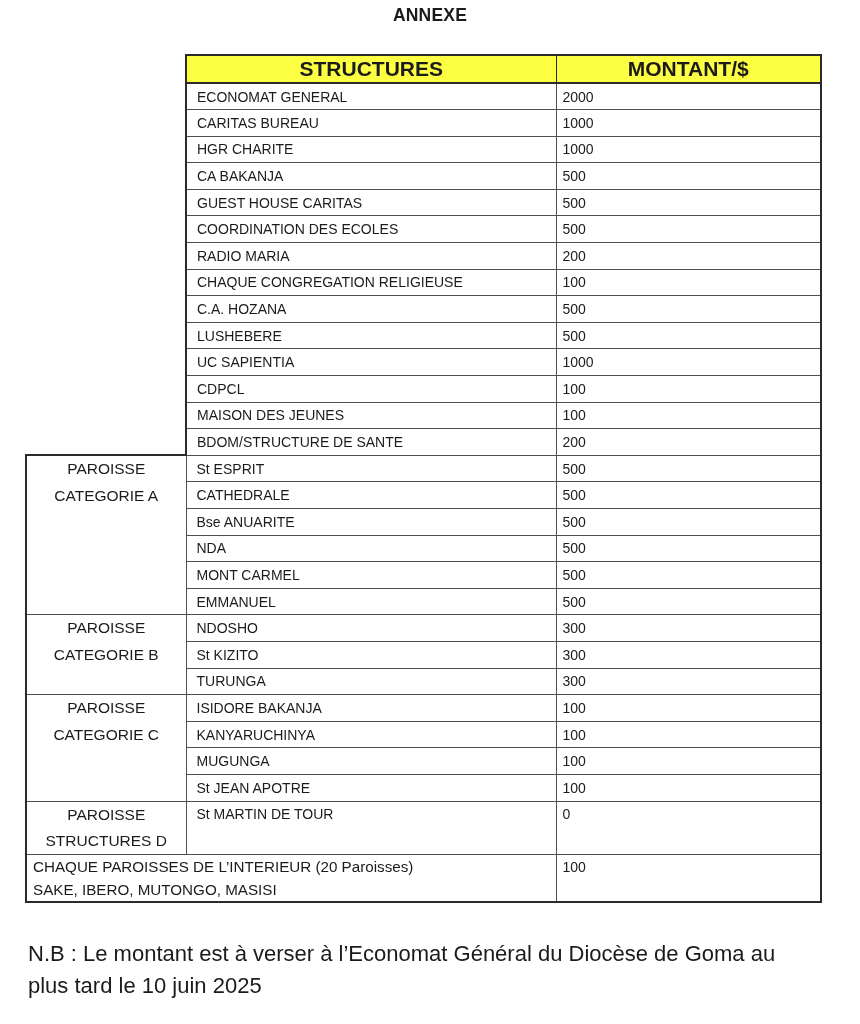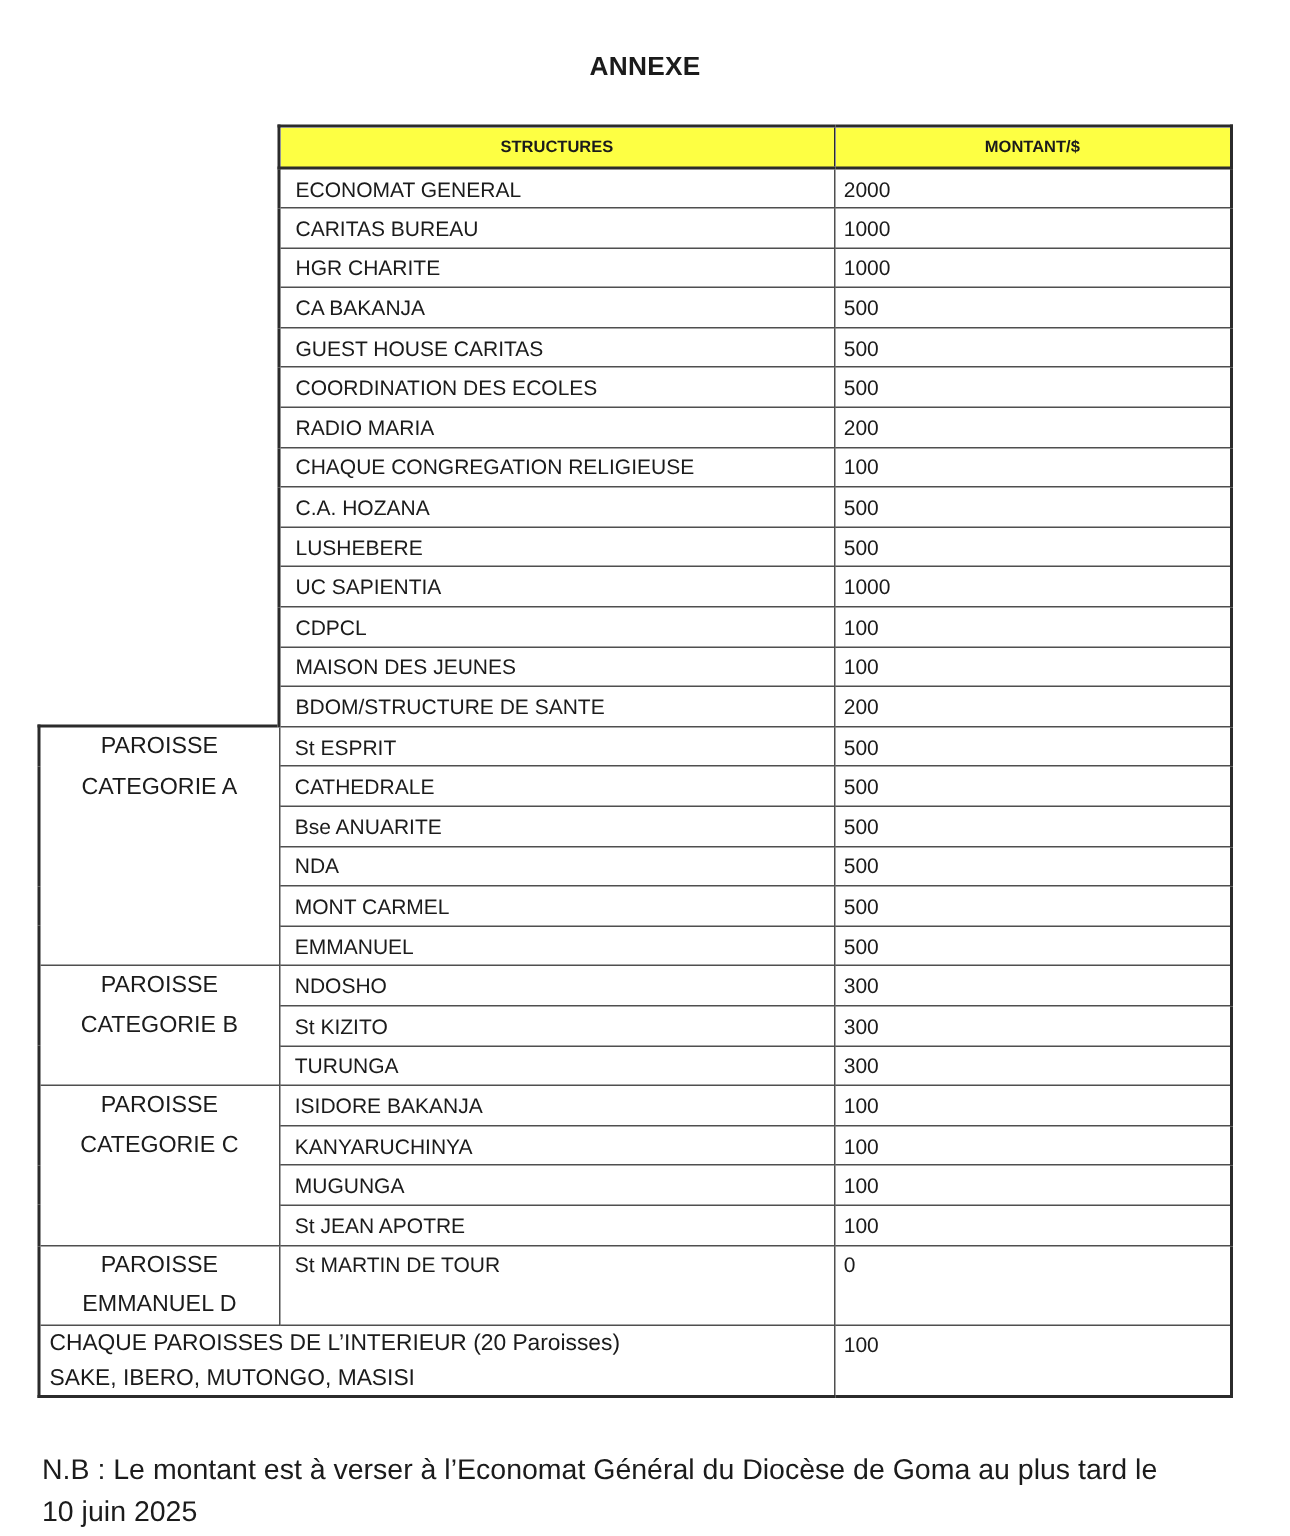--- a/index.html
+++ b/index.html
@@ -10,42 +10,42 @@
   }
   html,body{margin:0;padding:0;}
   body{
     width:860px;height:1024px;background:#ffffff;
     font-family:"Liberation Sans", sans-serif;
     color:var(--tx);
     -webkit-font-smoothing:antialiased;
   }
   .page{position:relative;width:860px;height:1024px;overflow:hidden;}
   .title{
-    margin:34px 0 0 0;
+    margin:5px 0 0 0;
     text-align:center;
     font-size:17.5px;
     font-weight:bold;
     letter-spacing:.2px;
   }
   table.annexe{
     border-collapse:collapse;
     table-layout:fixed;
     width:795px;
     margin:28px 0 0 25px;
   }
   col.c-cat{width:160px;}
   col.c-struct{width:370px;}
   col.c-amt{width:265px;}
   td,th{padding:0;overflow:hidden;white-space:nowrap;}
   tr.r{height:26.6px;}
   tr.rd{height:52px;}
   tr.rf{height:47px;}
   th.hcell{
     background:var(--hb);
-    font-size:11px;
+    font-size:21px;
     font-weight:bold;
     text-align:center;
     border:1px solid var(--bo);
     border-top-width:2.5px;
     border-bottom-width:2.5px;
     height:26px;
   }
   th.h-first{border-left-width:2px;}
   th.h-last{border-right-width:2px;}
   td.ghost{border:none;background:transparent;}
@@ -73,21 +73,21 @@
     border-bottom:2px solid var(--bo);
     font-size:15.2px;
     padding-left:6px;
     vertical-align:middle;
     line-height:23px;
   }
   td.bb{border-bottom:2px solid var(--bo);}
   .note{
     margin:35px 0 0 28px;
     width:752px;
-    font-size:19px;
+    font-size:22px;
     line-height:1.45;
     white-space:normal;
   }
 </style>
 </head>
 <body>
 
 <div class="page">
 
   <div class="title">ANNEXE</div>
@@ -236,21 +236,21 @@
           <td class="s">MUGUNGA</td>
           <td class="a">100</td>
         </tr>
         <tr class="r">
           <td class="s">St JEAN APOTRE</td>
           <td class="a">100</td>
         </tr>
         <tr class="rd">
           <td class="cat" rowspan="1">
             <div>PAROISSE</div>
-            <div>EMMANUEL D</div>
+            <div>STRUCTURES D</div>
           </td>
           <td class="s top">St MARTIN DE TOUR</td>
           <td class="a top">0</td>
         </tr>
         <tr class="rf">
           <td class="f" colspan="2">
             <div>CHAQUE PAROISSES DE L’INTERIEUR (20 Paroisses)</div>
             <div>SAKE, IBERO, MUTONGO, MASISI</div>
           </td>
           <td class="a top bb">100</td>

